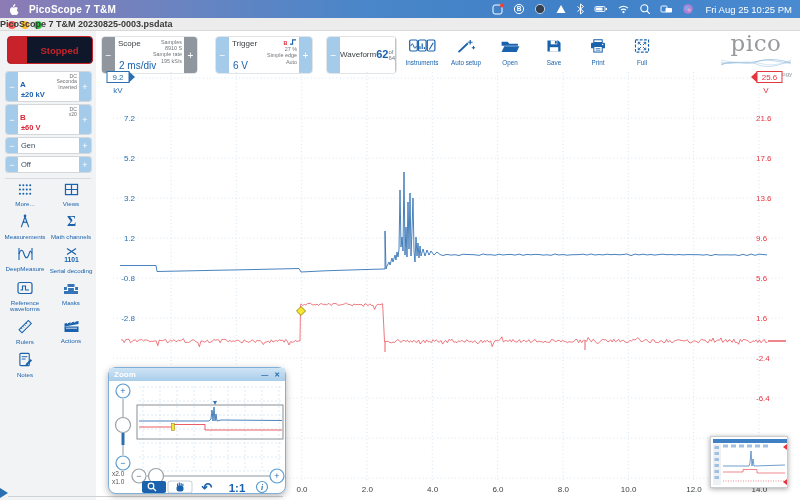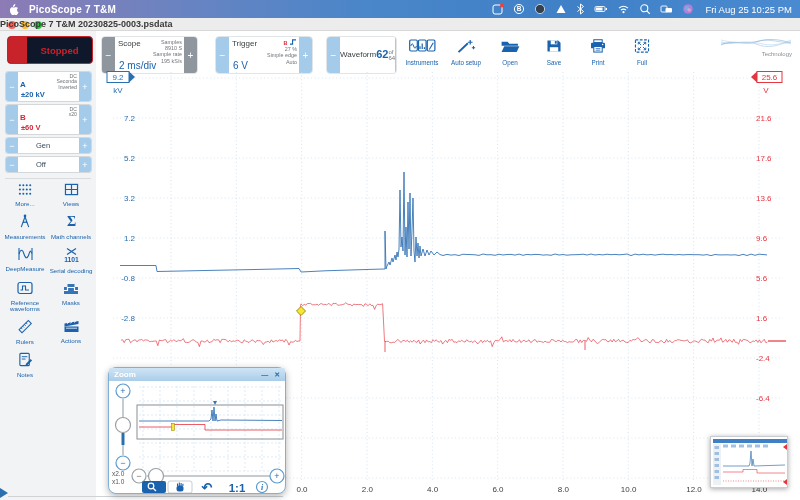--- a/index.html
+++ b/index.html
@@ -42,21 +42,21 @@
   .logo-sub{font-size:6px;color:#8a9096;text-align:right;padding-right:4px}
   
   .sidebar{position:absolute;left:0;top:31px;width:96px;height:469px;background:#f1f3f5}
   .chan{position:absolute;left:5px;width:87px;display:flex;border:1px solid #d4d8db;border-radius:3px;
     background:#fff;overflow:hidden;box-sizing:border-box}
   .cside{width:12px;background:#a5cbeb;color:#fff;display:flex;align-items:center;justify-content:center;font-size:9px;flex:none}
   .cbody{flex:1;position:relative;padding:1px 2px}
   .cid{font-size:8px;font-weight:bold}
   .cinfo{position:absolute;top:1.5px;right:2px;font-size:5.2px;line-height:5.6px;color:#6f7478;text-align:right}
   .crange{position:absolute;left:3px;bottom:2px;font-size:7.5px;font-weight:bold}
-  .srow-label{flex:1;display:flex;align-items:center;padding-left:18px;font-size:7.5px;color:#3a4a5c}
+  .srow-label{flex:1;display:flex;align-items:center;padding-left:3px;font-size:7.5px;color:#3a4a5c}
   .divider{position:absolute;left:5px;width:86px;height:1px;background:#d9dcdf}
   .tools{position:absolute;left:2px;top:151px;width:92px;display:grid;grid-template-columns:1fr 1fr;row-gap:6px}
   .tool{display:flex;flex-direction:column;align-items:center;gap:1px;min-height:26px}
   .tool .tlbl{font-size:6.2px;line-height:6.8px;color:#1a62ad;text-align:center;max-width:44px}
   
   #chart{position:absolute;left:95px;top:66px;width:705px;height:434px}
   
   .zoom{position:absolute;left:108px;top:367px;width:178px;height:127px;background:#fff;border:1px solid #7fb0d9;
     border-radius:8px;box-shadow:0 2px 7px rgba(0,0,0,.3);z-index:5;box-sizing:border-box}
   .zp-title{height:13px;background:linear-gradient(#cfe4f5,#a9cdea);display:flex;align-items:center;
@@ -376,20 +376,21 @@
       <div class="tbtn">
         <span><svg width="16" height="14" viewBox="0 0 16 15">
             <rect x="1" y="1" width="14" height="13" fill="none" stroke="#1a62ad" stroke-width="1.2" stroke-dasharray="3 1.6"></rect>
             <path d="M7 6.5 L4 3.5 M4 3.5 h2.3 M4 3.5 v2.3 M9 6.5 L12 3.5 M12 3.5 h-2.3 M12 3.5 v2.3 M7 8.5 L4 11.5 M4 11.5 h2.3 M4 11.5 v-2.3 M9 8.5 L12 11.5 M12 11.5 h-2.3 M12 11.5 v-2.3" stroke="#1a62ad" stroke-width="1" fill="none"></path>
           </svg></span>
         <span class="lbl">Full</span>
       </div>
     </div>
 
   <div class="logo">
+    <div class="logo-brand">pico</div>
     <svg width="70" height="9" viewBox="0 0 70 9">
       <path d="M0 7 C12 1 24 8 35 4 S58 1 70 5" fill="none" stroke="#8fb8dc" stroke-width=".8" opacity=".8"></path>
       <path d="M0 4 C12 8 24 1 35 6 S58 8 70 2" fill="none" stroke="#a9c9e6" stroke-width=".8" opacity=".8"></path>
       <path d="M0 6 C14 3 26 6 38 3 S60 6 70 4" fill="none" stroke="#7fb0d9" stroke-width=".7" opacity=".7"></path>
       <path d="M0 2 C14 6 30 3 42 6 S62 3 70 6" fill="none" stroke="#bcd6ec" stroke-width=".7" opacity=".9"></path>
     </svg>
     <div class="logo-sub">Technology</div>
   </div>
 
   <div id="chart"><svg viewBox="0 0 705 434" width="705" height="434">

